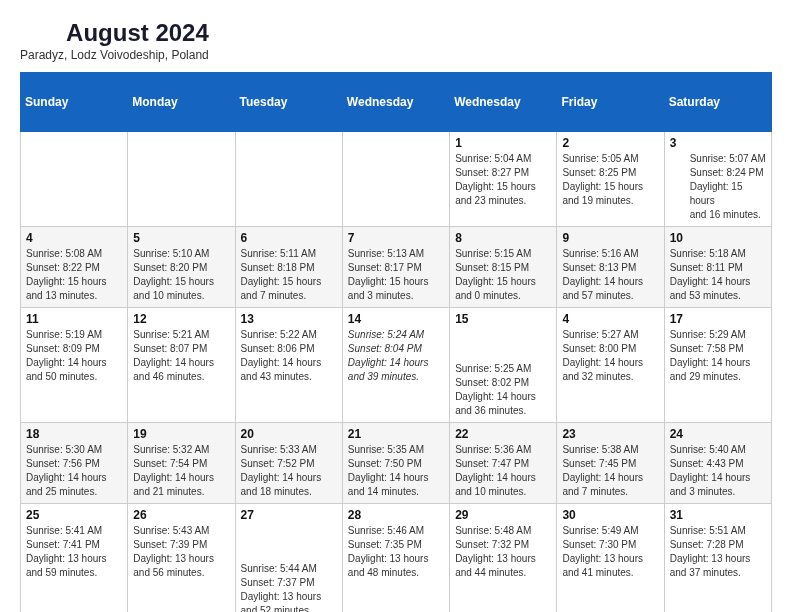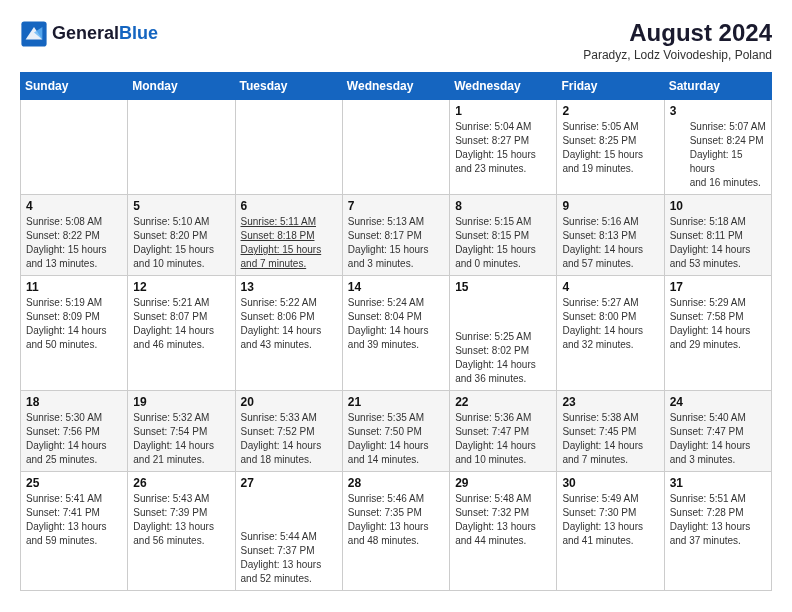--- a/index.html
+++ b/index.html
@@ -47,21 +47,21 @@
       margin-top: 2px;
     }
     table {
       width: 100%;
       border-collapse: collapse;
       font-size: 11px;
     }
     thead tr th {
       background-color: #1565c0;
       color: #fff;
-      padding: 6px 4px;
+      padding: 22px 4px;
       text-align: left;
       font-size: 12px;
       font-weight: bold;
       border: 1px solid #1565c0;
     }
     tbody tr td {
       border: 1px solid #ccc;
       padding: 4px 5px;
       vertical-align: top;
       width: calc(100% / 7);
@@ -83,30 +83,20 @@
       line-height: 1.4;
     }
     .empty-cell {
       background: #fff !important;
     }
   </style>
 </head>
 <body>
 
 <div class="header-section">
-  <div class="logo">
-    <svg class="logo-icon" viewBox="0 0 40 40">
-      <rect x="2" y="2" width="36" height="36" rx="4" fill="#1565c0"></rect>
-      <polygon points="8,28 20,10 32,28" fill="white" opacity="0.9"></polygon>
-      <polygon points="20,18 32,10 32,28" fill="#64b5f6" opacity="0.8"></polygon>
-    </svg>
-    <div>
-      <div class="logo-text">General<span class="blue">Blue</span></div>
-    </div>
-  </div>
   <div class="title-section">
     <div class="month-year">August 2024</div>
     <div class="location">Paradyz, Lodz Voivodeship, Poland</div>
   </div>
 </div>
 
 <table>
   <thead>
     <tr>
     <th>Sunday</th>
@@ -156,21 +146,21 @@
         </td>
         <td>
           <div class="day-number">5</div>
           <div class="day-info" style="white-space: pre-line;">Sunrise: 5:10 AM
 Sunset: 8:20 PM
 Daylight: 15 hours
 and 10 minutes.</div>
         </td>
         <td>
           <div class="day-number">6</div>
-          <div class="day-info" style="white-space: pre-line; text-decoration: underline;">Sunrise: 5:11 AM
+          <div class="day-info" style="white-space: pre-line;">Sunrise: 5:11 AM
 Sunset: 8:18 PM
 Daylight: 15 hours
 and 7 minutes.</div>
         </td>
         <td>
           <div class="day-number">7</div>
           <div class="day-info" style="white-space: pre-line;">Sunrise: 5:13 AM
 Sunset: 8:17 PM
 Daylight: 15 hours
 and 3 minutes.</div>
@@ -214,21 +204,21 @@
         </td>
         <td>
           <div class="day-number">13</div>
           <div class="day-info" style="white-space: pre-line;">Sunrise: 5:22 AM
 Sunset: 8:06 PM
 Daylight: 14 hours
 and 43 minutes.</div>
         </td>
         <td>
           <div class="day-number">14</div>
-          <div class="day-info" style="white-space: pre-line;">Sunrise: 5:24 AM
+          <div class="day-info" style="white-space: pre-line; font-style: italic;">Sunrise: 5:24 AM
 Sunset: 8:04 PM
 Daylight: 14 hours
 and 39 minutes.</div>
         </td>
         <td>
           <div class="day-number">15</div>
           <div class="day-info" style="white-space: pre-line; margin-top: 36px;">Sunrise: 5:25 AM
 Sunset: 8:02 PM
 Daylight: 14 hours
 and 36 minutes.</div>
@@ -287,21 +277,21 @@
         <td>
           <div class="day-number">23</div>
           <div class="day-info" style="white-space: pre-line;">Sunrise: 5:38 AM
 Sunset: 7:45 PM
 Daylight: 14 hours
 and 7 minutes.</div>
         </td>
         <td>
           <div class="day-number">24</div>
           <div class="day-info" style="white-space: pre-line;">Sunrise: 5:40 AM
-Sunset: 7:47 PM
+Sunset: 4:43 PM
 Daylight: 14 hours
 and 3 minutes.</div>
         </td>
       </tr>
       <tr>
         <td>
           <div class="day-number">25</div>
           <div class="day-info" style="white-space: pre-line;">Sunrise: 5:41 AM
 Sunset: 7:41 PM
 Daylight: 13 hours

